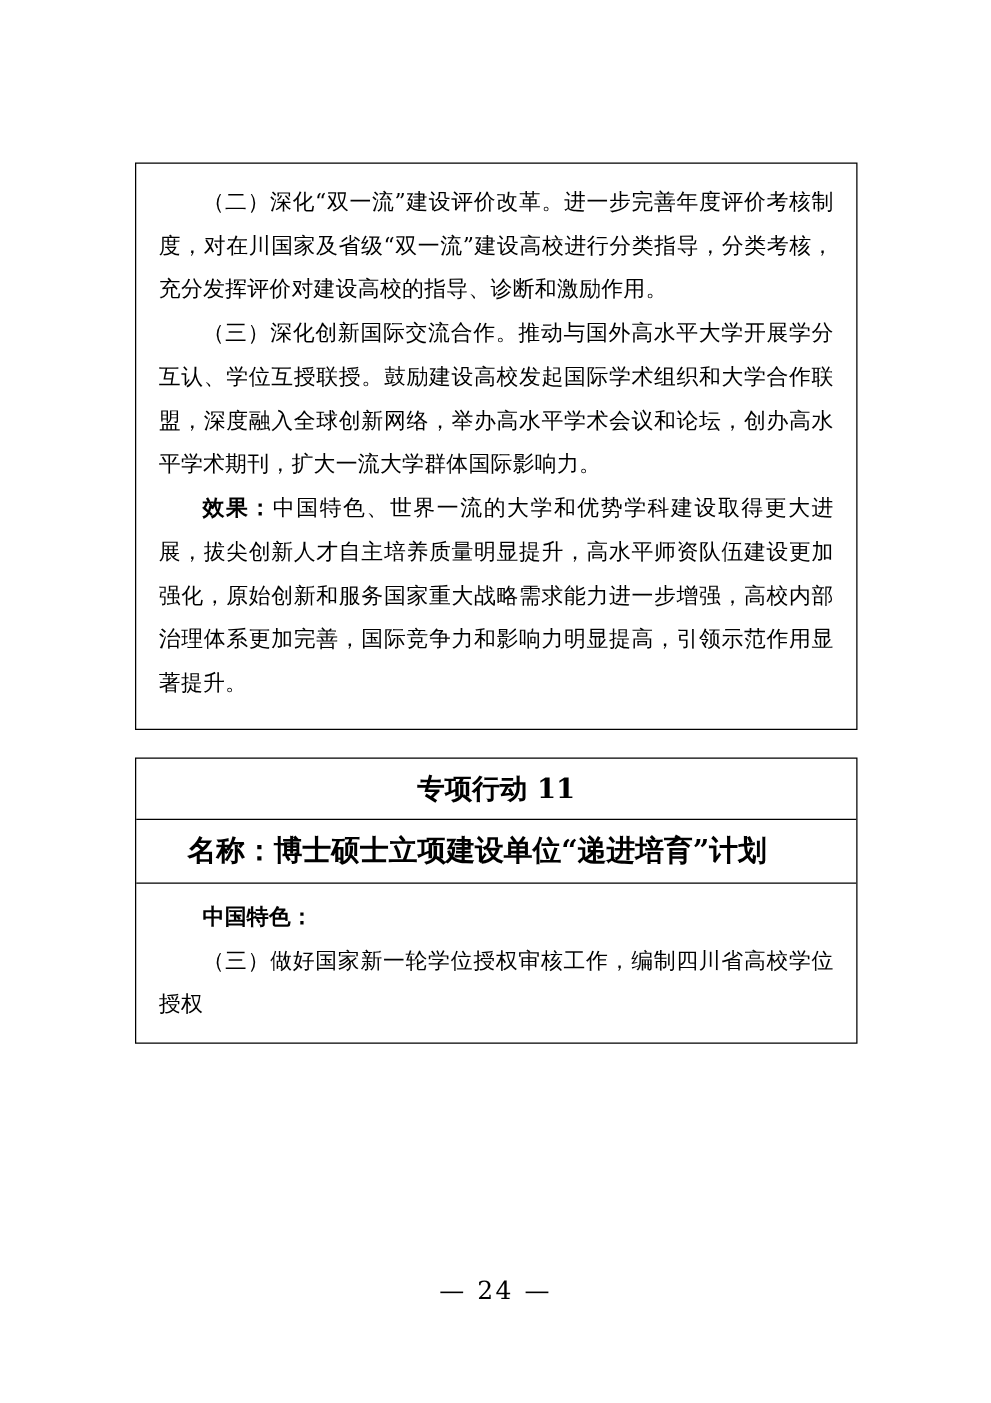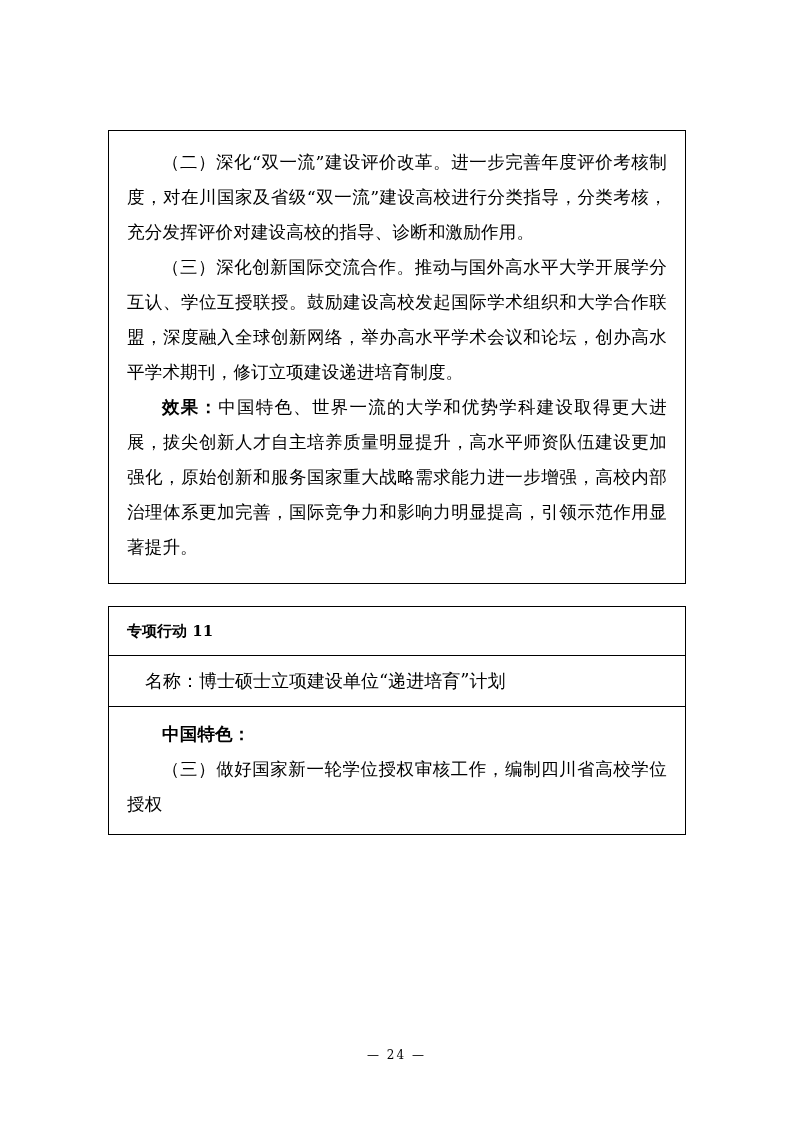--- a/index.html
+++ b/index.html
@@ -64,56 +64,56 @@
     box-sizing: border-box;
   }
   .action-row {
     border-bottom: 1px solid #000;
     padding: 9px 18px 9px 18px;
   }
   .action-row:last-child {
     border-bottom: none;
   }
   .action-title {
-    text-align: left;
-    font-size: 15px;
+    text-align: center;
+    font-size: 22px;
     font-weight: bold;
     line-height: 30px;
   }
   .action-name {
-    font-size: 18px;
-    font-weight: normal;
+    font-size: 23px;
+    font-weight: bold;
     line-height: 32px;
     text-indent: 1em;
   }
   .action-body {
     padding: 10px 18px 12px 18px;
   }
 
   
   .folio {
     position: absolute;
     left: 0;
-    top: 1048px;
+    top: 1020px;
     width: 793px;
     text-align: center;
-    font-size: 12px;
+    font-size: 20px;
     letter-spacing: 2px;
     font-family: "DejaVu Serif", "Liberation Serif", serif;
   }
 </style>
 </head>
 <body>
 
 <div class="page">
   <div class="content">
 
     <div class="box top">
       <p class="para indent">（二）深化“双一流”建设评价改革。进一步完善年度评价考核制度，对在川国家及省级“双一流”建设高校进行分类指导，分类考核，充分发挥评价对建设高校的指导、诊断和激励作用。</p>
-      <p class="para indent">（三）深化创新国际交流合作。推动与国外高水平大学开展学分互认、学位互授联授。鼓励建设高校发起国际学术组织和大学合作联盟，深度融入全球创新网络，举办高水平学术会议和论坛，创办高水平学术期刊，修订立项建设递进培育制度。</p>
+      <p class="para indent">（三）深化创新国际交流合作。推动与国外高水平大学开展学分互认、学位互授联授。鼓励建设高校发起国际学术组织和大学合作联盟，深度融入全球创新网络，举办高水平学术会议和论坛，创办高水平学术期刊，扩大一流大学群体国际影响力。</p>
       <p class="para indent"><span class="label-bold">效果：</span><span>中国特色、世界一流的大学和优势学科建设取得更大进展，拔尖创新人才自主培养质量明显提升，高水平师资队伍建设更加强化，原始创新和服务国家重大战略需求能力进一步增强，高校内部治理体系更加完善，国际竞争力和影响力明显提高，引领示范作用显著提升。</span></p>
     </div>
 
     <div class="gap"></div>
 
     <div class="action-box">
       <div class="action-row">
         <div class="action-title">专项行动 11</div>
       </div>
       <div class="action-row">

